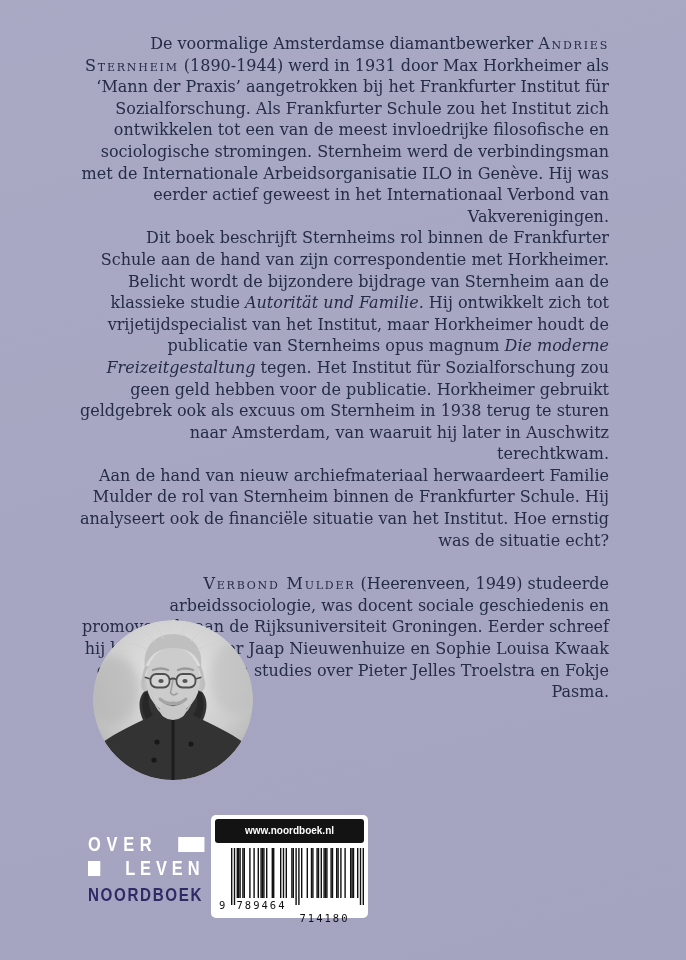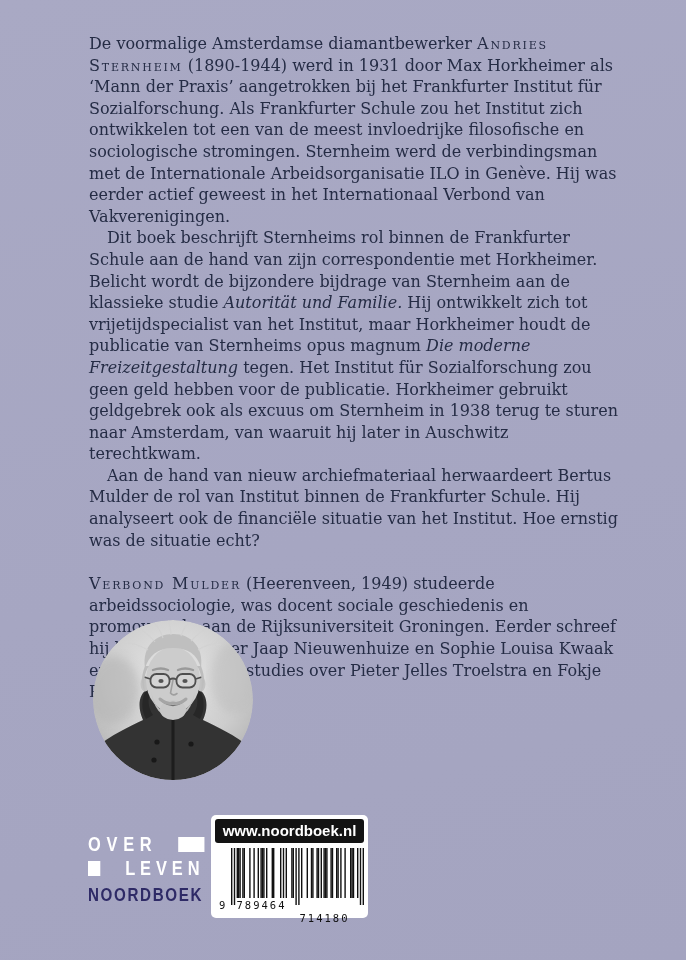--- a/index.html
+++ b/index.html
@@ -7,23 +7,23 @@
     width:686px;height:960px;
     font-family:"DejaVu Serif",serif;
     background:#9a9ab6;
   }
   .cover{
     position:relative;width:686px;height:960px;overflow:hidden;
     background:linear-gradient(165deg,#a9a9c4 0%,#a6a6c2 55%,#a4a4c0 100%);
   }
   
   .text-block{
-    position:absolute;left:89px;top:33px;width:532px;
+    position:absolute;left:77px;top:33px;width:532px;
     font-size:16px;line-height:21.6px;color:#252c45;
-    text-align:left;
+    text-align:right;
   }
   .text-block p{margin:0;}
   .text-block p.indent{text-indent:18px;}
   .bio{margin-top:22px !important;}
   .run-smallcaps{font-variant:small-caps;letter-spacing:1.8px;}
   .run-italic{font-style:italic;}
   
   .photo{
     position:absolute;left:93px;top:620px;width:160px;height:160px;
     border-radius:50%;overflow:hidden;
@@ -48,41 +48,41 @@
     font-size:18.5px;letter-spacing:2px;margin-top:11px;
   }
   
   .barcode-box{
     position:absolute;left:211px;top:815px;width:157px;height:103px;
     background:#ffffff;border-radius:5px;
   }
   .bc-header{
     margin:4px 4px 0;background:#131313;color:#ffffff;border-radius:3px;
     height:24px;line-height:24px;text-align:center;
-    font-family:"Liberation Sans",sans-serif;font-weight:700;font-size:15px;
+    font-family:"Liberation Sans",sans-serif;font-weight:700;font-size:10px;
   }
   .bars-area{position:relative;height:72px;margin:3px 8px 0;}
   .bars-area svg{position:absolute;top:2px;left:12px;}
   .ean-digits{
     position:absolute;top:53px;left:0;right:0;display:flex;
     font-family:"DejaVu Sans Mono",monospace;font-size:10.5px;color:#111;
   }
   .ed0{width:11px;text-align:left;}
   .ed1{width:63px;text-align:center;letter-spacing:2px;}
   .ed2{width:63px;text-align:center;letter-spacing:2px;margin-top:13px;}
 </style>
 </head>
 <body>
 
 <div class="cover">
 
   <div class="text-block">
     <p><span>De voormalige Amsterdamse diamantbewerker </span><span class="run-smallcaps">Andries Sternheim</span><span> (1890-1944) werd in 1931 door Max Horkheimer als ‘Mann der Praxis’ aangetrokken bij het Frankfurter Institut für Sozialforschung. Als Frankfurter Schule zou het Institut zich ontwikkelen tot een van de meest invloedrijke filosofische en sociologische stromingen. Sternheim werd de verbindingsman met de Internationale Arbeidsorganisatie ILO in Genève. Hij was eerder actief geweest in het Internationaal Verbond van Vakverenigingen.</span></p>
     <p class="indent"><span>Dit boek beschrijft Sternheims rol binnen de Frankfurter Schule aan de hand van zijn correspondentie met Horkheimer. Belicht wordt de bijzondere bijdrage van Sternheim aan de klassieke studie </span><span class="run-italic">Autorität und Familie.</span><span> Hij ontwikkelt zich tot vrijetijdspecialist van het Institut, maar Horkheimer houdt de publicatie van Sternheims opus magnum </span><span class="run-italic">Die moderne Freizeitgestaltung</span><span> tegen. Het Institut für Sozialforschung zou geen geld hebben voor de publicatie. Horkheimer gebruikt geldgebrek ook als excuus om Sternheim in 1938 terug te sturen naar Amsterdam, van waaruit hij later in Auschwitz terechtkwam.</span></p>
-    <p class="indent"><span>Aan de hand van nieuw archiefmateriaal herwaardeert Bertus Mulder de rol van Institut binnen de Frankfurter Schule. Hij analyseert ook de financiële situatie van het Institut. Hoe ernstig was de situatie echt?</span></p>
+    <p class="indent"><span>Aan de hand van nieuw archiefmateriaal herwaardeert Familie Mulder de rol van Sternheim binnen de Frankfurter Schule. Hij analyseert ook de financiële situatie van het Institut. Hoe ernstig was de situatie echt?</span></p>
     <p class="bio"><span class="run-smallcaps">Verbond Mulder</span><span> (Heerenveen, 1949) studeerde arbeidssociologie, was docent sociale geschiedenis en promoveerde aan de Rijksuniversiteit Groningen. Eerder schreef hij biografieën over Jaap Nieuwenhuize en Sophie Louisa Kwaak en verschenen zijn studies over Pieter Jelles Troelstra en Fokje Pasma.</span></p>
   </div>
 
   <div class="photo">
     <svg width="160" height="160" viewBox="0 0 160 160" xmlns="http://www.w3.org/2000/svg">
       <defs>
         <radialGradient id="bg" cx="50%" cy="35%" r="80%">
           <stop offset="0" stop-color="#e6e6e6"></stop>
           <stop offset="0.55" stop-color="#cdcdcd"></stop>
           <stop offset="1" stop-color="#a3a3a3"></stop>

